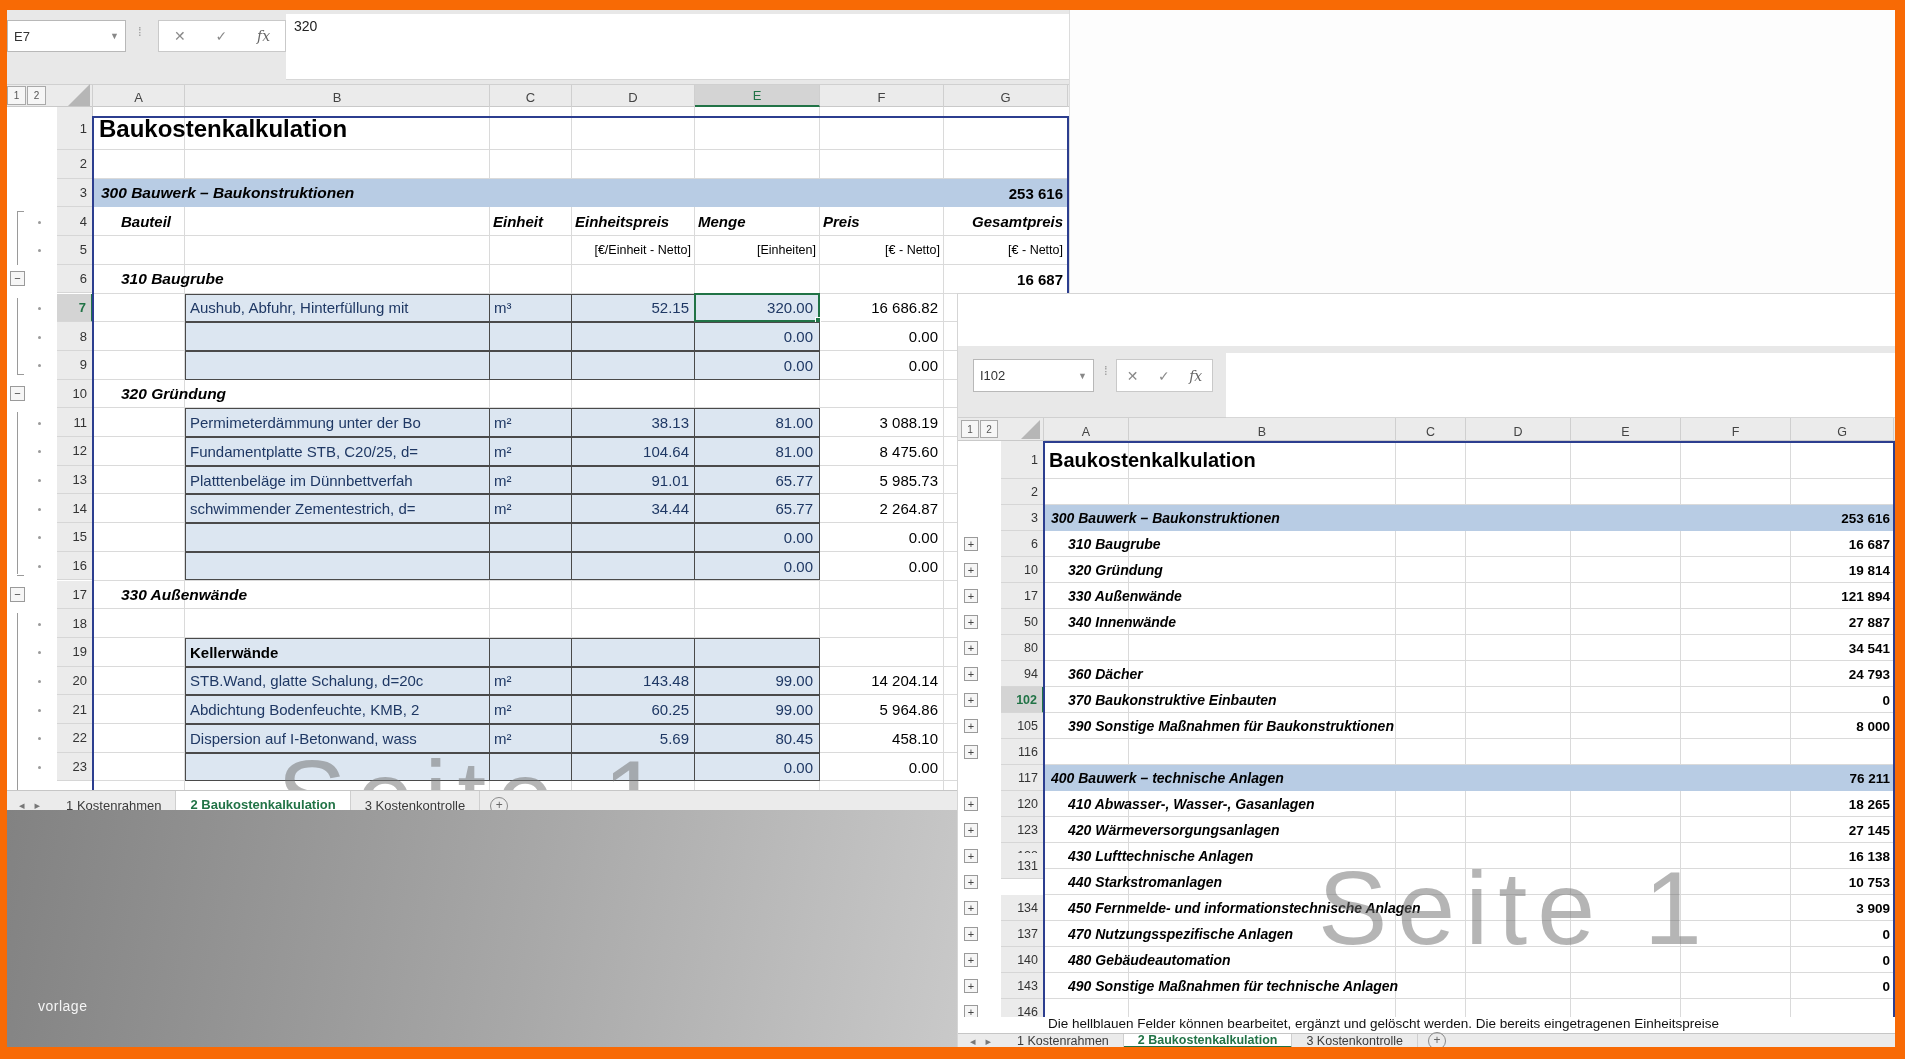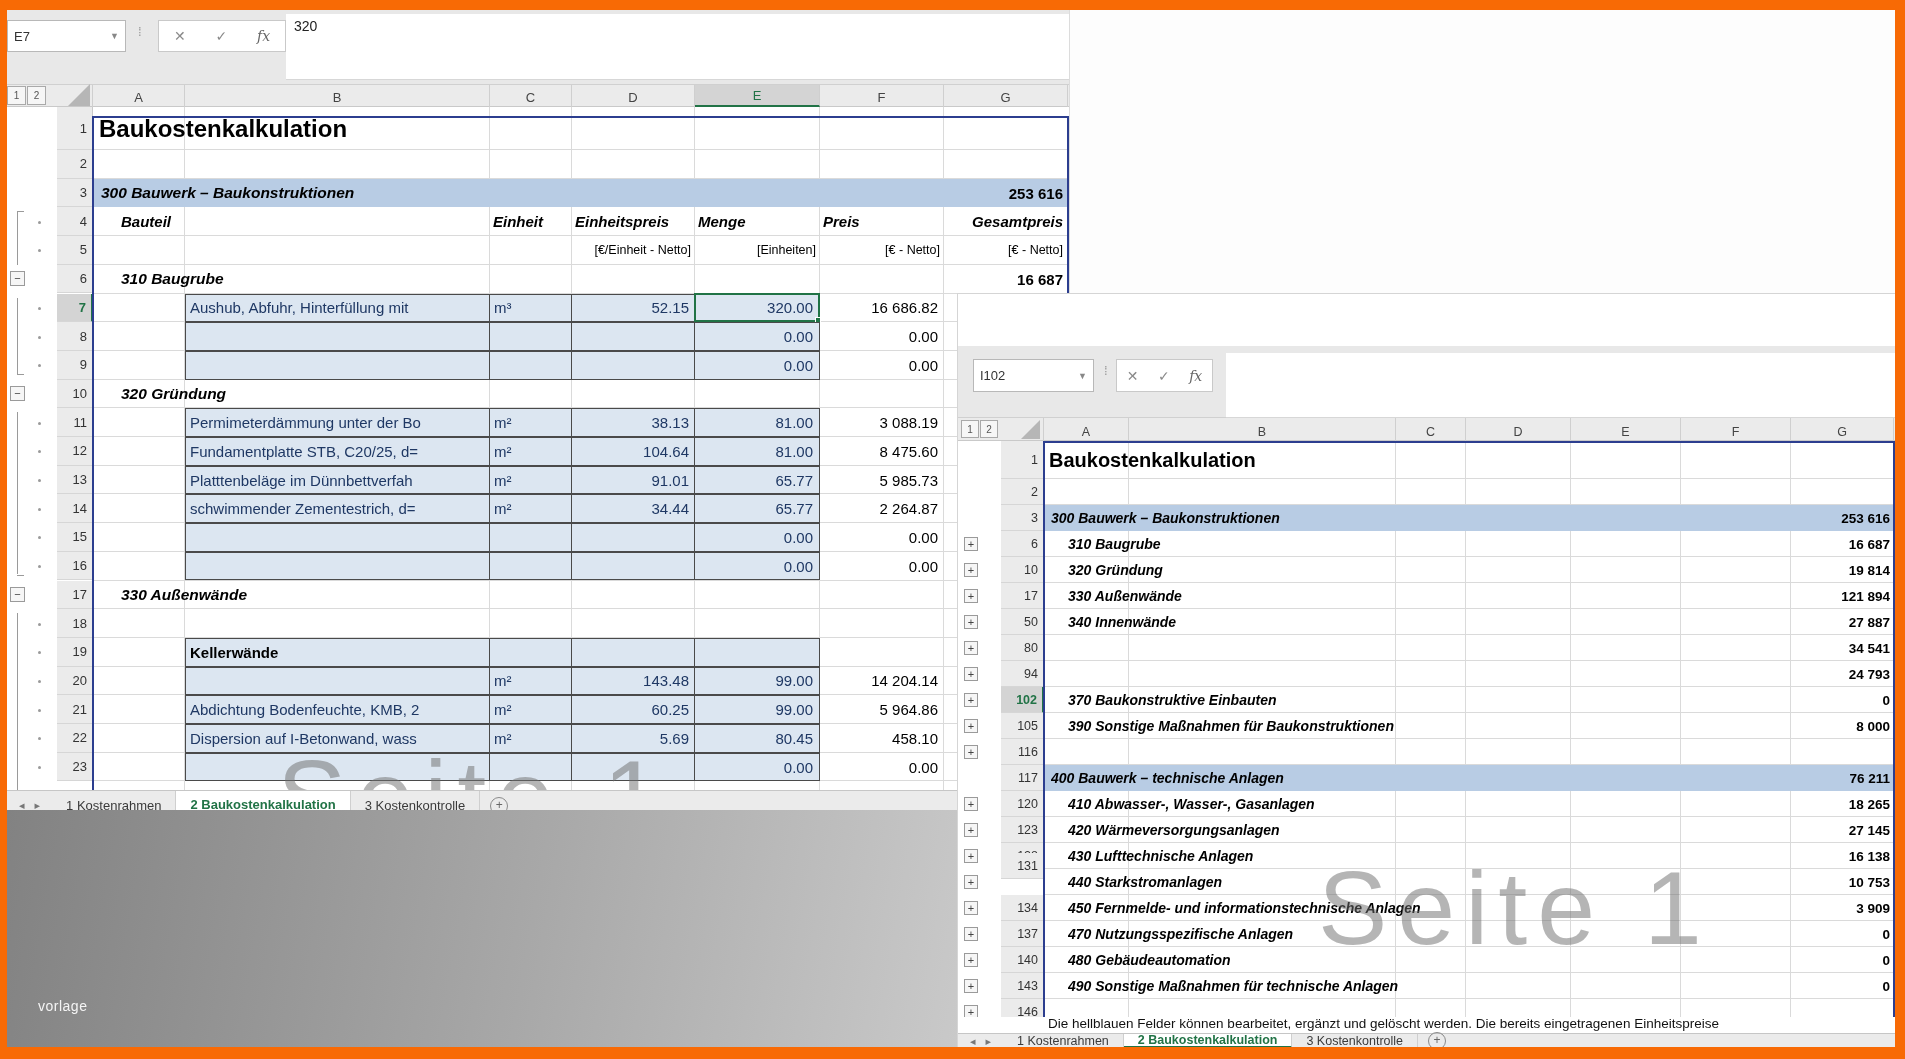--- a/index.html
+++ b/index.html
@@ -251,20 +251,21 @@
       <div class="abs bluesep" style="left: 564px; top: 530.9px; width: 1px; height: 28.7px; border-right: 1px solid rgb(74, 74, 74);"></div>
       <div class="abs bluesep" style="left: 687px; top: 530.9px; width: 1px; height: 28.7px; border-right: 1px solid rgb(74, 74, 74);"></div>
       <div class="abs cell bold" style="left: 183px; top: 530.9px; width: 290px; height: 28.7px; color: #000000;">Kellerwände</div>
       <div class="abs rowhead" style="left: 50px; top: 559.6px; width: 36px; height: 28.7px;">20</div>
       <div class="abs outline-dot" style="left: 31px; top: 572.95px;"></div>
       <div class="abs rowline" style="left: 86px; top: 587.3px; width: 975px; height: 1px;"></div>
       <div class="abs blue" style="left: 178px; top: 559.6px; width: 635px; height: 28.7px;"></div>
       <div class="abs bluesep" style="left: 482px; top: 559.6px; width: 1px; height: 28.7px; border-right: 1px solid rgb(74, 74, 74);"></div>
       <div class="abs bluesep" style="left: 564px; top: 559.6px; width: 1px; height: 28.7px; border-right: 1px solid rgb(74, 74, 74);"></div>
       <div class="abs bluesep" style="left: 687px; top: 559.6px; width: 1px; height: 28.7px; border-right: 1px solid rgb(74, 74, 74);"></div>
+      <div class="abs cell" style="left: 183px; top: 559.6px; width: 299px; height: 28.7px;">STB.Wand, glatte Schalung, d=20c</div>
       <div class="abs cell" style="left: 487px; top: 559.6px; width: 70px; height: 28.7px;">m²</div>
       <div class="abs cell num" style="left: 565px; top: 559.6px; width: 117px; height: 28.7px;">143.48</div>
       <div class="abs cell num" style="left: 688px; top: 559.6px; width: 118px; height: 28.7px;">99.00</div>
       <div class="abs cell num blacknum" style="left: 813px; top: 559.6px; width: 118px; height: 28.7px;">14 204.14</div>
       <div class="abs rowhead" style="left: 50px; top: 588.3px; width: 36px; height: 28.7px;">21</div>
       <div class="abs outline-dot" style="left: 31px; top: 601.65px;"></div>
       <div class="abs rowline" style="left: 86px; top: 616px; width: 975px; height: 1px;"></div>
       <div class="abs blue" style="left: 178px; top: 588.3px; width: 635px; height: 28.7px;"></div>
       <div class="abs bluesep" style="left: 482px; top: 588.3px; width: 1px; height: 28.7px; border-right: 1px solid rgb(74, 74, 74);"></div>
       <div class="abs bluesep" style="left: 564px; top: 588.3px; width: 1px; height: 28.7px; border-right: 1px solid rgb(74, 74, 74);"></div>
@@ -391,20 +392,21 @@
       <div class="abs rowline" style="left: 86px; top: 193px; width: 850px; height: 1px;"></div>
       <div class="abs cell section" style="left: 110px; top: 168px; width: 600px; height: 26px; font-size: 14px;">340 Innenwände</div>
       <div class="abs cell num blacknum bold" style="left: 833px; top: 168px; width: 99px; height: 26px; font-size: 13.5px;">27 887</div>
       <div class="abs rowhead" style="left: 43px; top: 194px; width: 43px; height: 26px; font-size: 12.5px;">80</div>
       <div class="abs plusbox" style="left: 6px; top: 200px; width: 14px; height: 14px;">+</div>
       <div class="abs rowline" style="left: 86px; top: 219px; width: 850px; height: 1px;"></div>
       <div class="abs cell num blacknum bold" style="left: 833px; top: 194px; width: 99px; height: 26px; font-size: 13.5px;">34 541</div>
       <div class="abs rowhead" style="left: 43px; top: 220px; width: 43px; height: 26px; font-size: 12.5px;">94</div>
       <div class="abs plusbox" style="left: 6px; top: 226px; width: 14px; height: 14px;">+</div>
       <div class="abs rowline" style="left: 86px; top: 245px; width: 850px; height: 1px;"></div>
+      <div class="abs cell section" style="left: 110px; top: 220px; width: 600px; height: 26px; font-size: 14px;">360 Dächer</div>
       <div class="abs cell num blacknum bold" style="left: 833px; top: 220px; width: 99px; height: 26px; font-size: 13.5px;">24 793</div>
       <div class="abs rowhead sel" style="left: 43px; top: 246px; width: 43px; height: 26px; font-size: 12.5px;">102</div>
       <div class="abs plusbox" style="left: 6px; top: 252px; width: 14px; height: 14px;">+</div>
       <div class="abs rowline" style="left: 86px; top: 271px; width: 850px; height: 1px;"></div>
       <div class="abs cell section" style="left: 110px; top: 246px; width: 600px; height: 26px; font-size: 14px;">370 Baukonstruktive Einbauten</div>
       <div class="abs cell num blacknum bold" style="left: 833px; top: 246px; width: 99px; height: 26px; font-size: 13.5px;">0</div>
       <div class="abs rowhead" style="left: 43px; top: 272px; width: 43px; height: 26px; font-size: 12.5px;">105</div>
       <div class="abs plusbox" style="left: 6px; top: 278px; width: 14px; height: 14px;">+</div>
       <div class="abs rowline" style="left: 86px; top: 297px; width: 850px; height: 1px;"></div>
       <div class="abs cell section" style="left: 110px; top: 272px; width: 600px; height: 26px; font-size: 14px;">390 Sonstige Maßnahmen für Baukonstruktionen</div>

